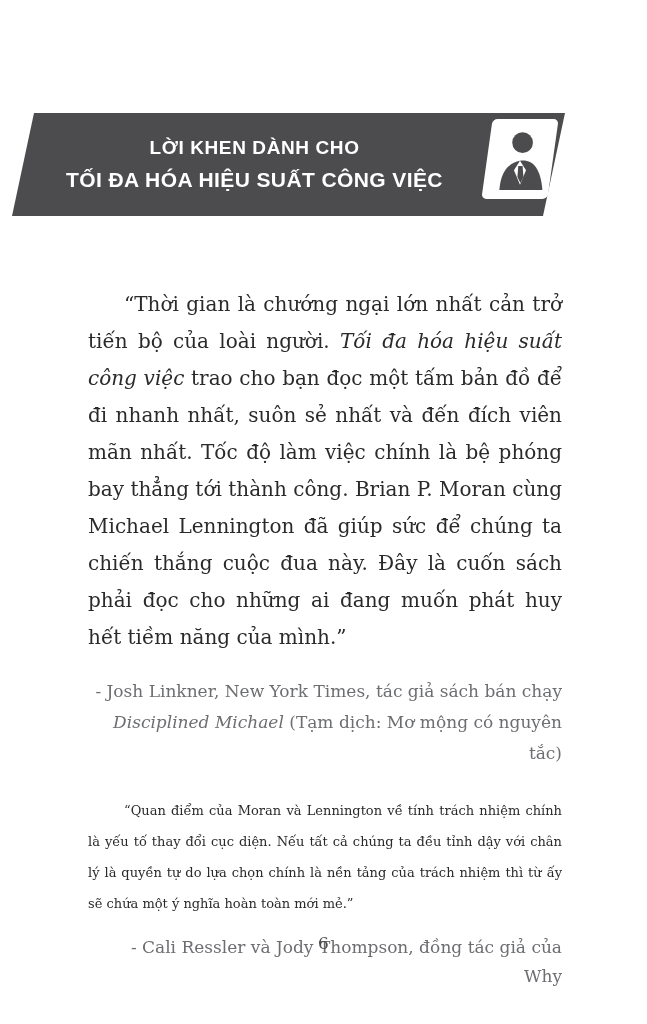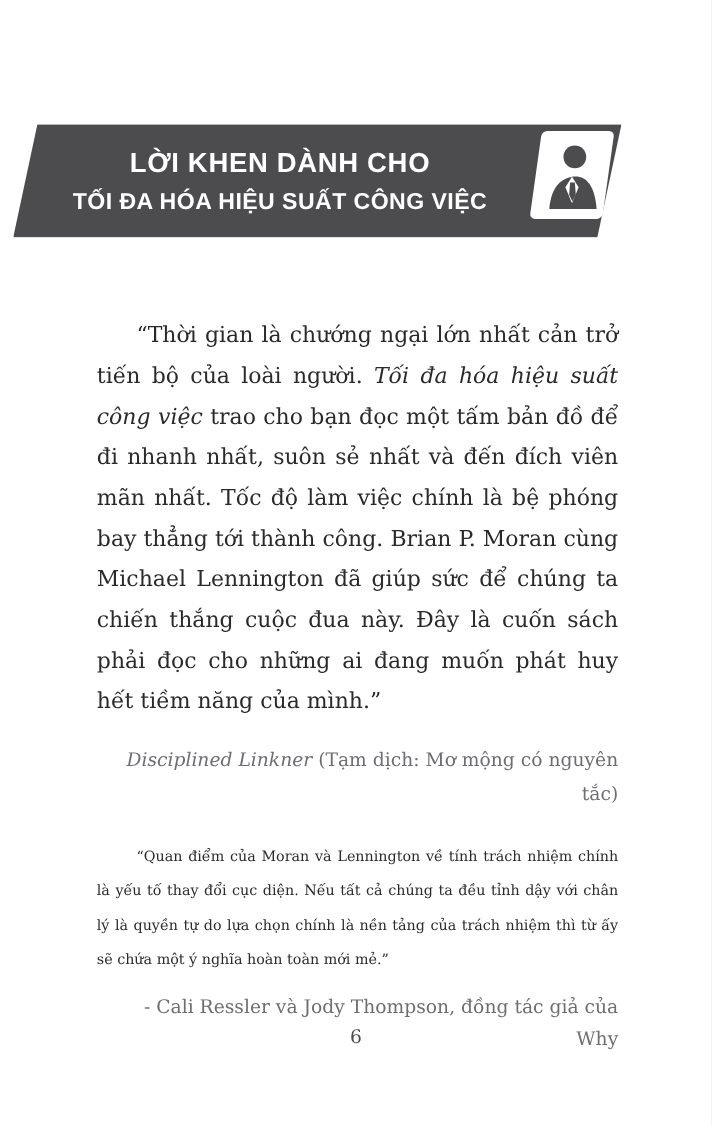--- a/index.html
+++ b/index.html
@@ -35,21 +35,21 @@
     padding-right: 104px;
     display: flex;
     flex-direction: column;
     justify-content: center;
     align-items: center;
     text-align: center;
     color: #ffffff;
     font-family: "Liberation Sans", sans-serif;
     font-weight: bold;
   }
-  .banner-line1 { font-size: 25px; letter-spacing: 0.6px; margin-bottom: 9px; }
+  .banner-line1 { font-size: 19px; letter-spacing: 0.6px; margin-bottom: 9px; }
   .banner-line2 { font-size: 21px; letter-spacing: 0.4px; }
 
   .logo {
     position: absolute;
     right: 12px;
     top: 6px;
     width: 66px;
     height: 80px;
     background: #ffffff;
     border-radius: 5px;
@@ -120,21 +120,22 @@
         </svg>
       </div>
     </div>
   </div>
 
   <div class="content">
 
     <p class="quote q1"><span>“Thời gian là chướng ngại lớn nhất cản trở tiến bộ của loài người. </span><i>Tối đa hóa hiệu suất công việc</i><span> trao cho bạn đọc một tấm bản đồ để đi nhanh nhất, suôn sẻ nhất và đến đích viên mãn nhất. Tốc độ làm việc chính là bệ phóng bay thẳng tới thành công. Brian P. Moran cùng Michael Lennington đã giúp sức để chúng ta chiến thắng cuộc đua này. Đây là cuốn sách phải đọc cho những ai đang muốn phát huy hết tiềm năng của mình.”</span></p>
 
     <p class="attribution a1">
-      <span class="attr-line"><i>Disciplined Linkner</i><span> (Tạm dịch: Mơ mộng có nguyên tắc)</span></span>
+      <span class="attr-line">- Josh Linkner, New York Times, tác giả sách bán chạy</span>
+      <span class="attr-line"><i>Disciplined Michael</i><span> (Tạm dịch: Mơ mộng có nguyên tắc)</span></span>
     </p>
 
     <p class="quote q2">“Quan điểm của Moran và Lennington về tính trách nhiệm chính là yếu tố thay đổi cục diện. Nếu tất cả chúng ta đều tỉnh dậy với chân lý là quyền tự do lựa chọn chính là nền tảng của trách nhiệm thì từ ấy sẽ chứa một ý nghĩa hoàn toàn mới mẻ.”</p>
 
     <p class="attribution a2">
       <span class="attr-line">- Cali Ressler và Jody Thompson, đồng tác giả của Why</span>
 
     </p>
 
   </div>

